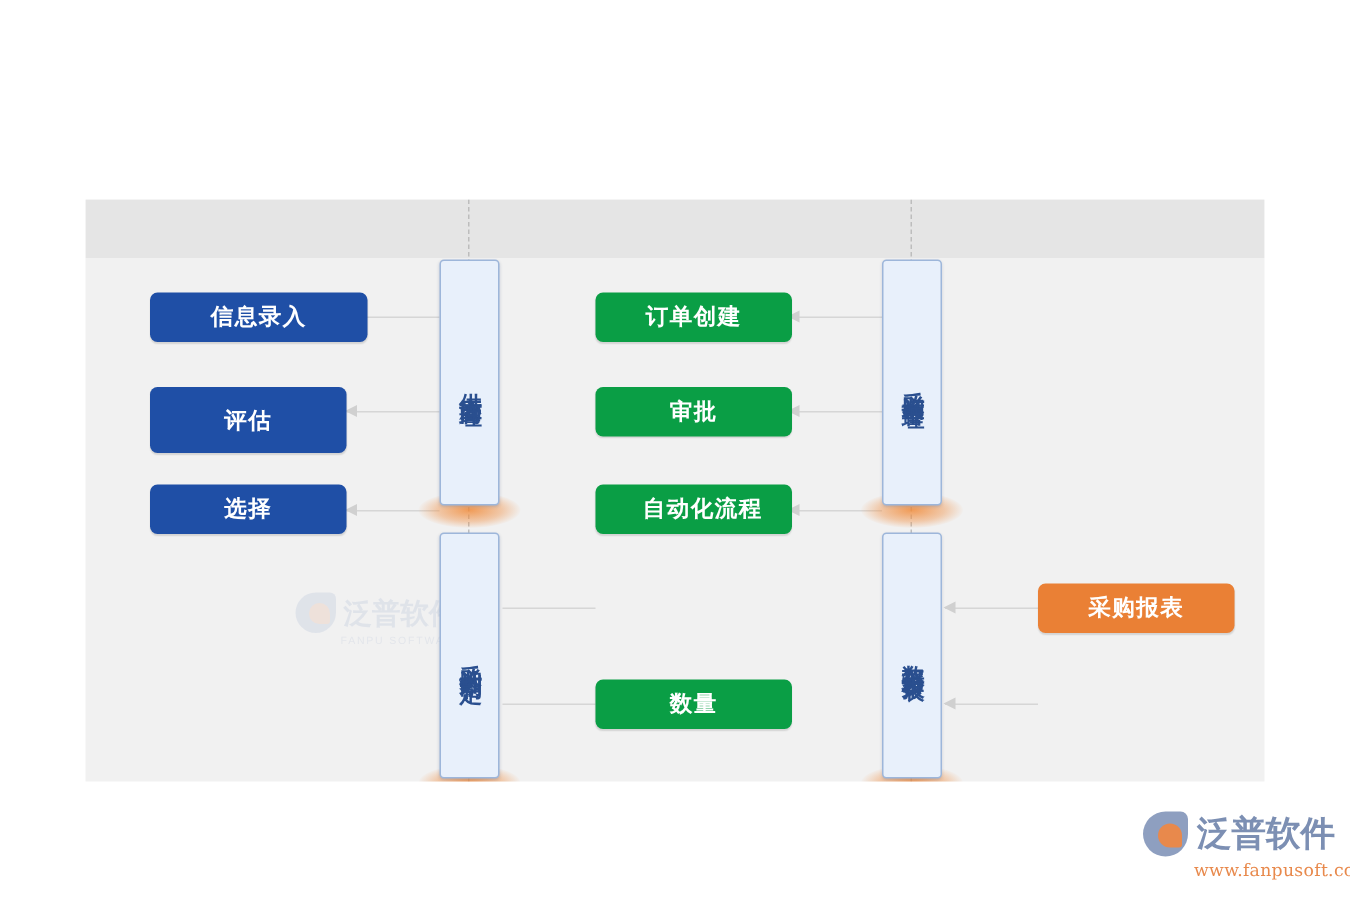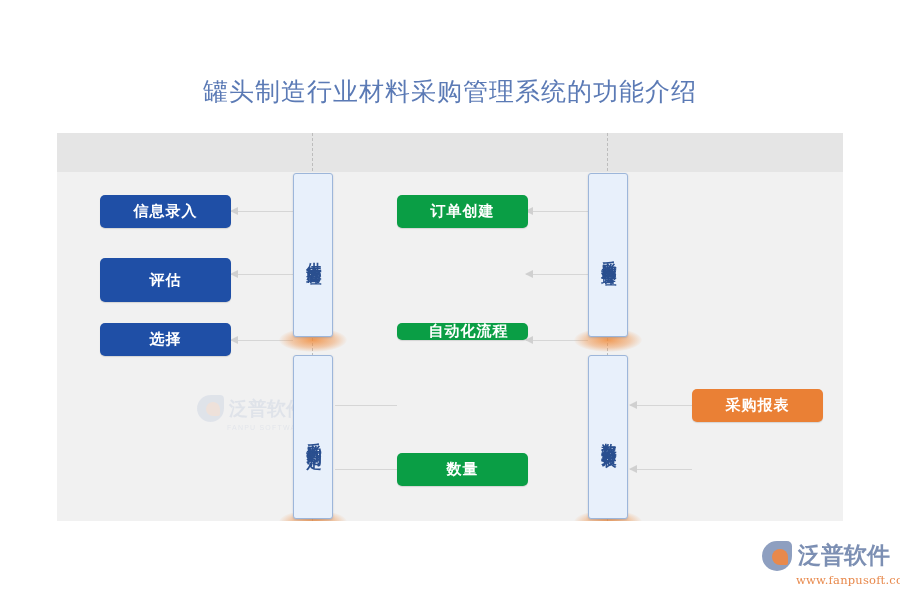--- a/index.html
+++ b/index.html
@@ -154,21 +154,20 @@
     font-size: 11.5px; color: #e8894c; letter-spacing: .2px;
     font-family: "DejaVu Serif", "Liberation Serif", serif;
     white-space: nowrap;
   }
 </style>
 </head>
 <body>
 
 <div id="page">
 
-  <div class="page-title">罐头制造行业材料采购管理系统的功能介绍</div>
 
   <div class="canvas">
 
     <div class="top-band"></div>
 
     <div class="guide" style="left:255px;"></div>
     <div class="guide" style="left:550px;"></div>
 
     <div class="watermark">
       <div class="wm-row">
@@ -208,34 +207,37 @@
     <div class="vglow" style="left:222px; top:377px; width:68px; height:24px;"></div>
     <div class="vbox" style="left:236px; top:222px; width:40px; height:164px;">
       <span>采购计划制定</span>
     </div>
 
     <div class="vglow" style="left:517px; top:377px; width:68px; height:24px;"></div>
     <div class="vbox" style="left:531px; top:222px; width:40px; height:164px;">
       <span>数据分析报表</span>
     </div>
 
-    <div class="pill blue" style="left:43px; top:62px; width:131px; height:33px;">
+    <div class="pill blue" style="left:43px; top:62px; width:145px; height:33px;">
       <span>信息录入</span>
     </div>
     <div class="pill blue" style="left:43px; top:125px; width:131px; height:44px;">
       <span>评估</span>
     </div>
     <div class="pill green" style="left:340px; top:62px; width:131px; height:33px;">
       <span>订单创建</span>
     </div>
 
     <div class="pill blue" style="left:43px; top:190px; width:131px; height:33px;">
       <span>选择</span>
     </div>
-    <div class="pill green" style="left:340px; top:190px; width:131px; height:17px;padding-left:12px;">
+    <div class="pill green" style="left:340px; top:125px; width:131px; height:33px;">
+      <span>审批</span>
+    </div>
+    <div class="pill green" style="left:340px; top:190px; width:131px; height:33px;padding-left:12px;">
       <span>自动化流程</span>
     </div>
 
     <div class="pill orange" style="left:635px; top:256px; width:131px; height:33px;">
       <span>采购报表</span>
     </div>
 
     <div class="pill green" style="left:340px; top:320px; width:131px; height:33px;">
       <span>数量</span>
     </div>

